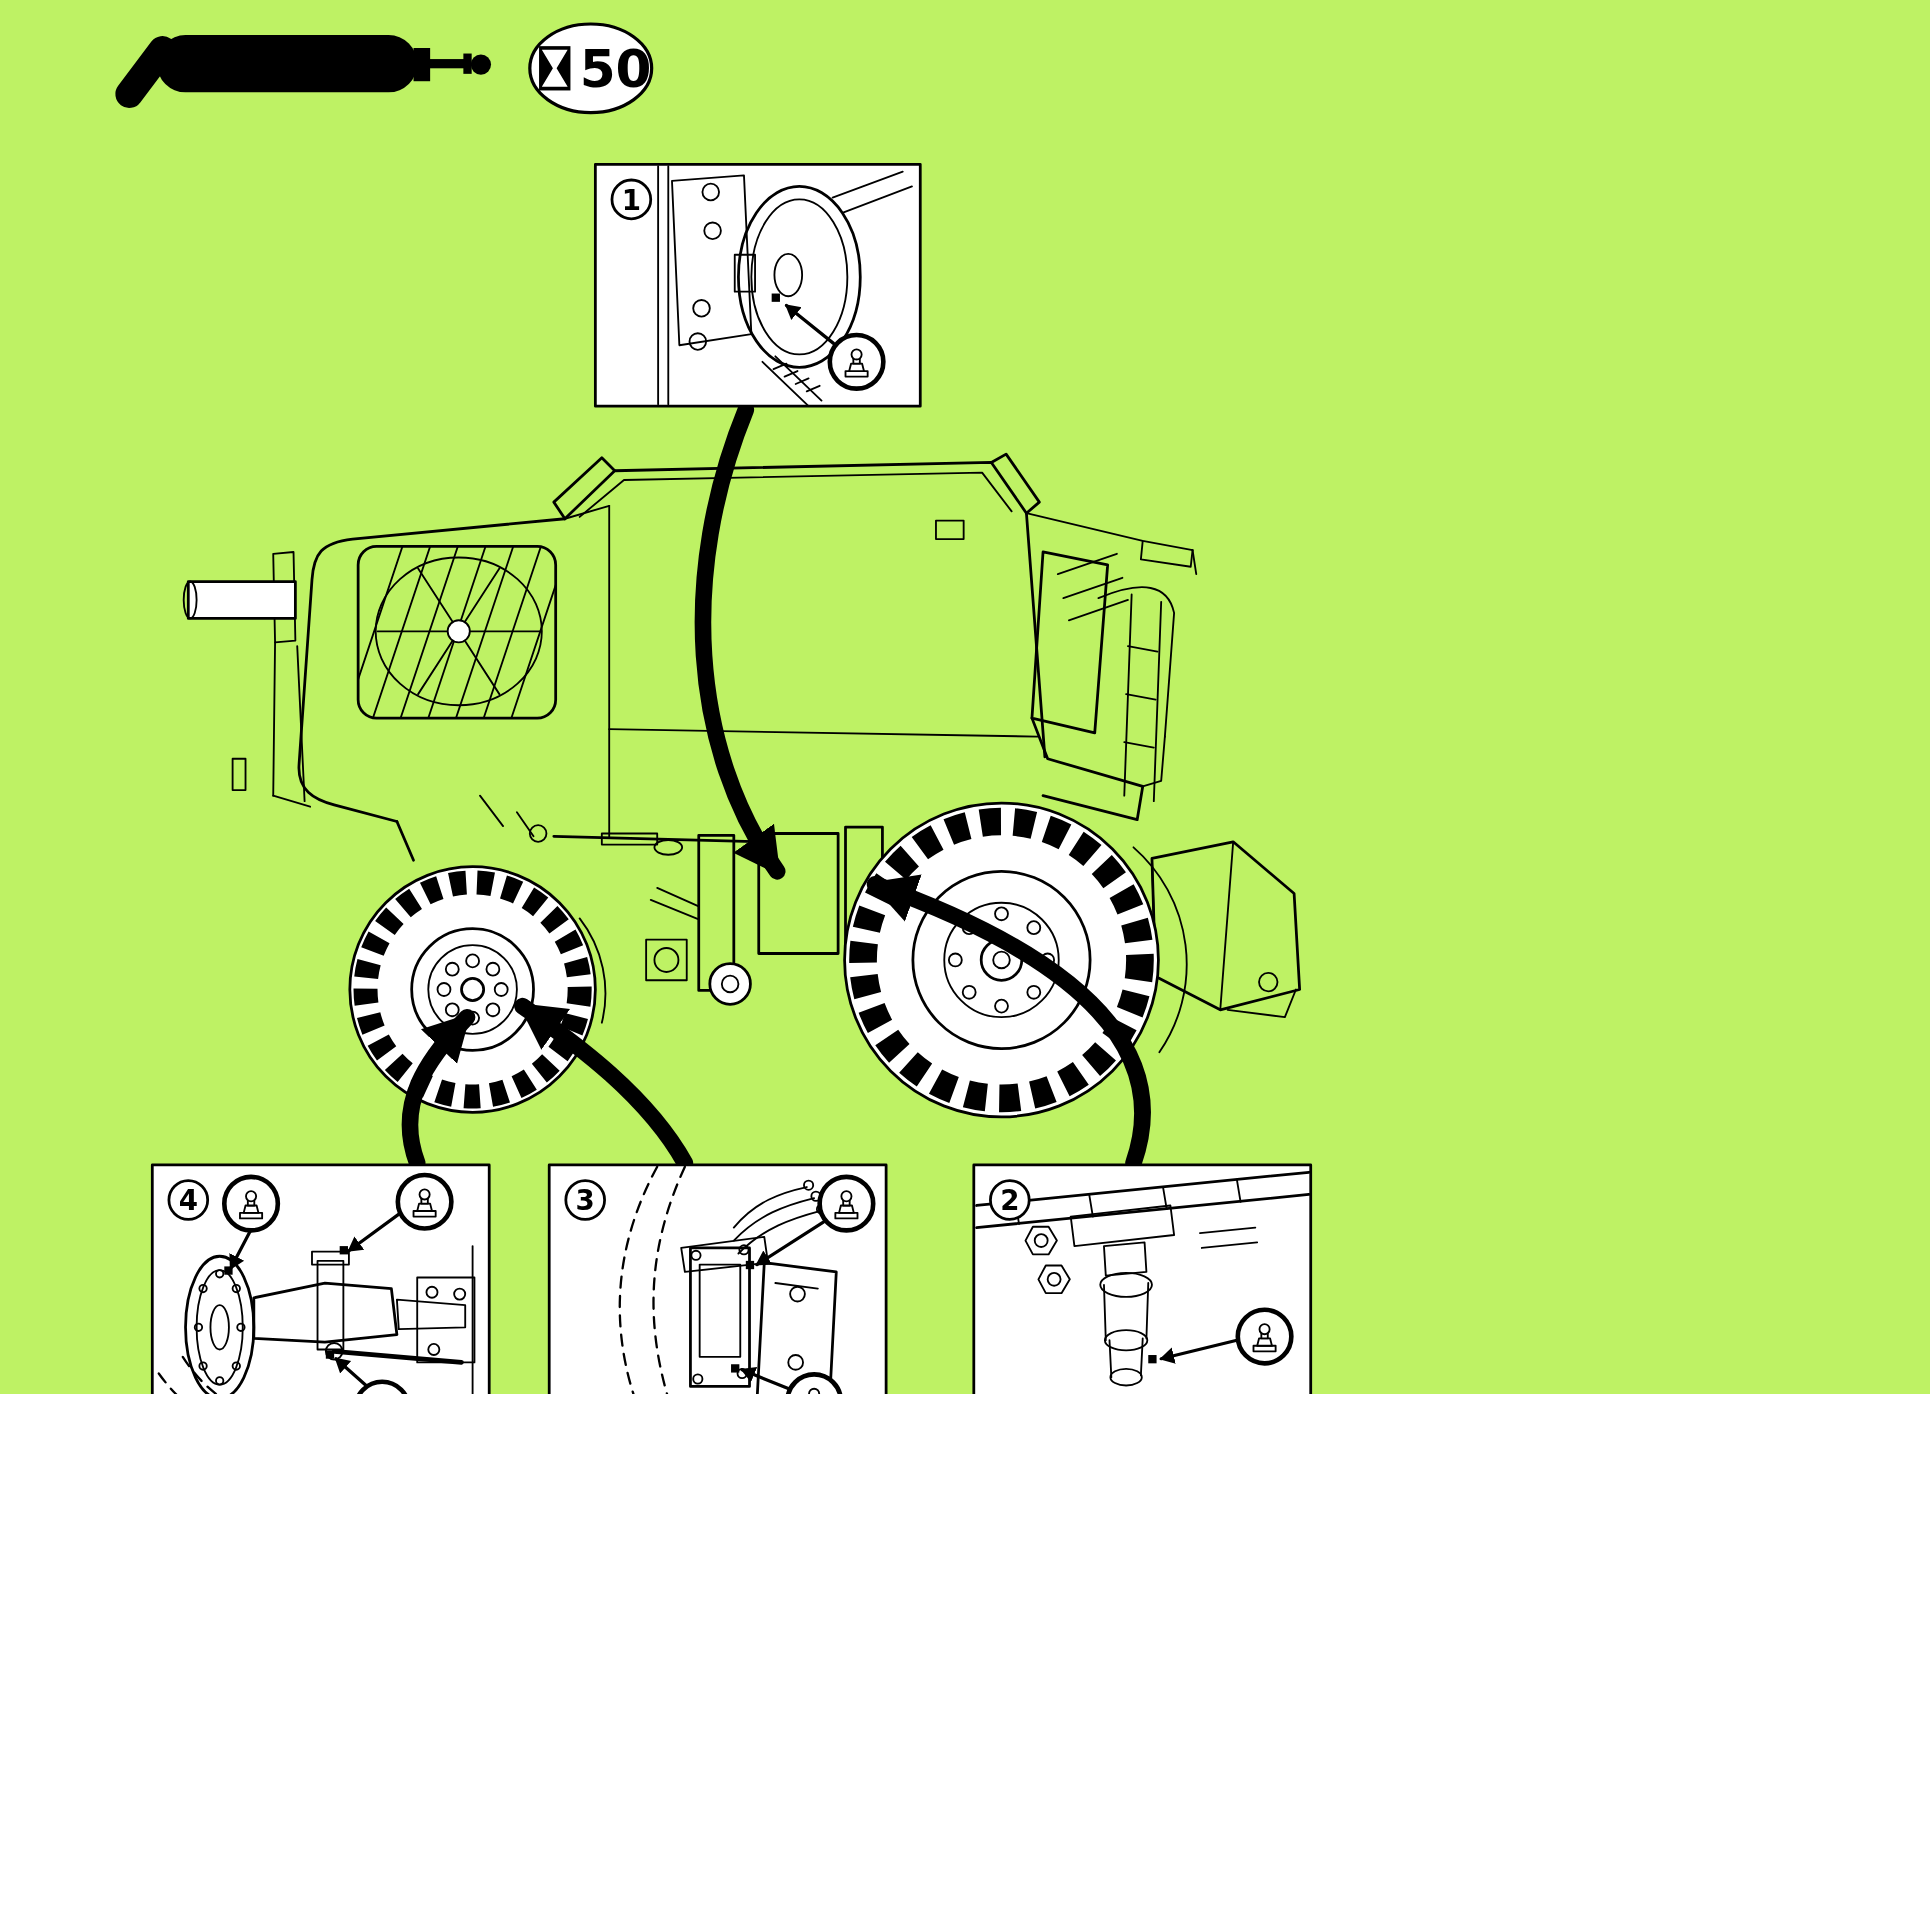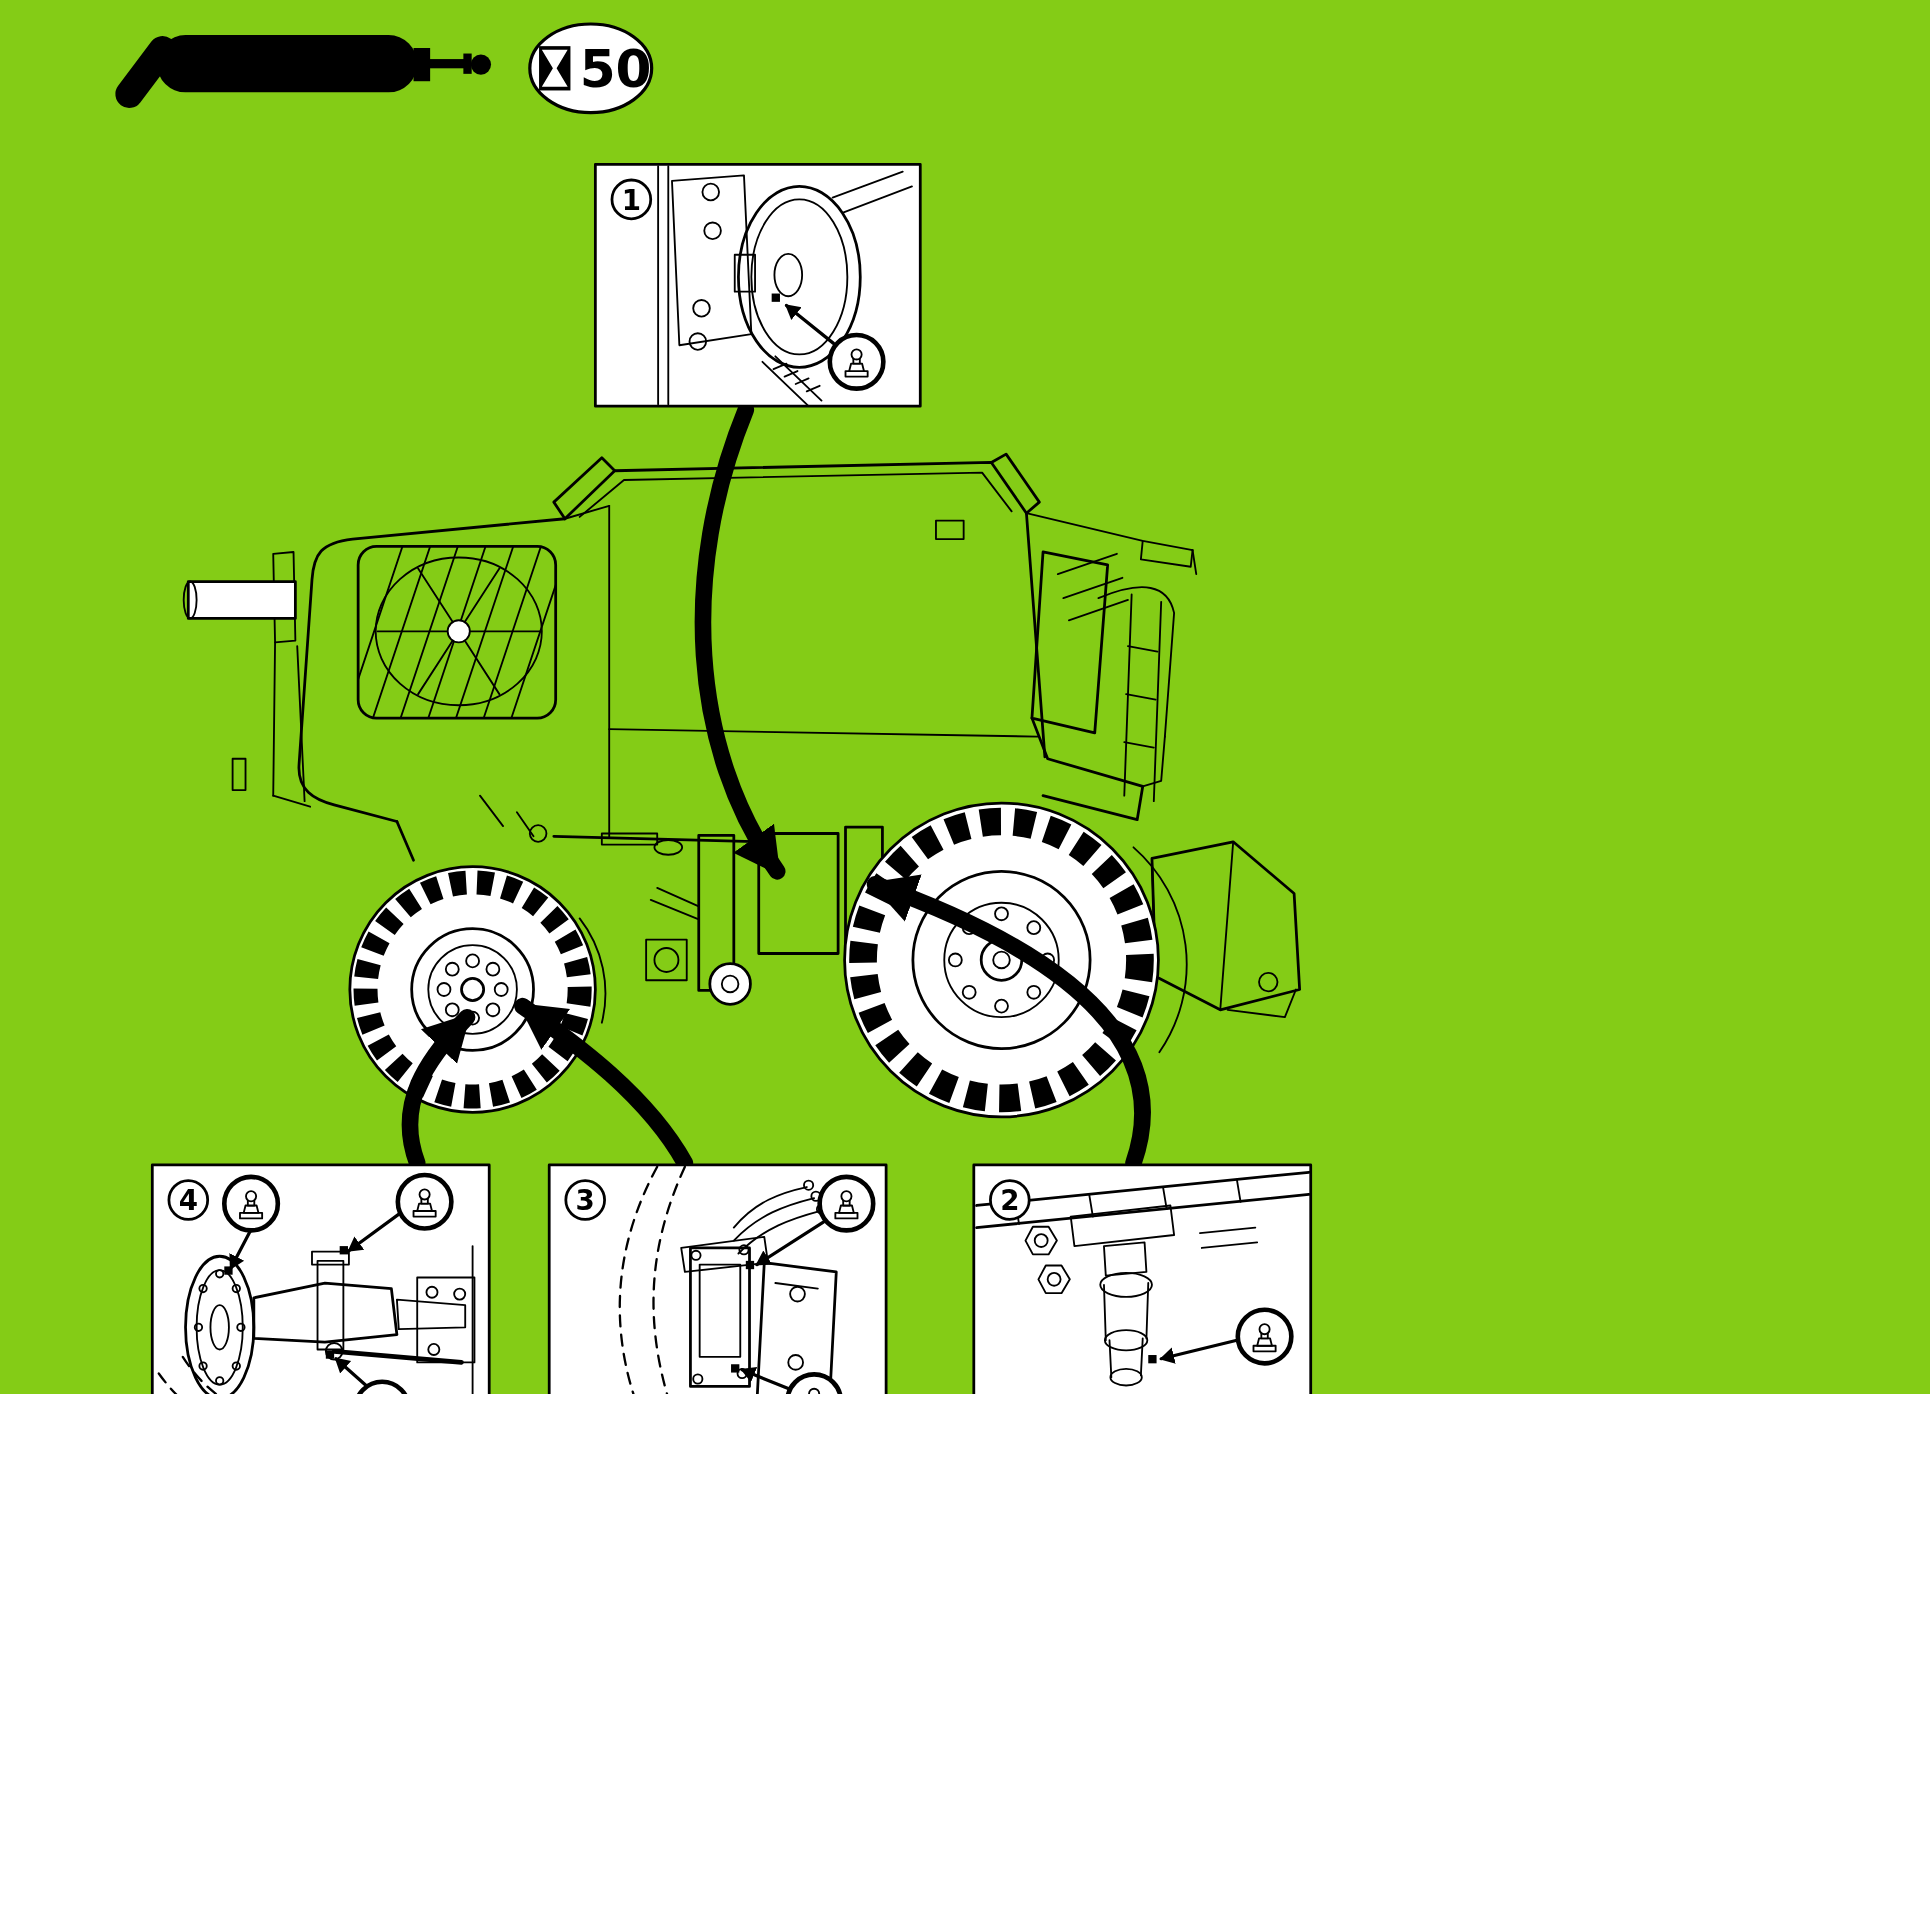--- a/index.html
+++ b/index.html
@@ -1,16 +1,16 @@
 <!DOCTYPE html>
 <html style="font-size:14.8px"><head>
 <meta charset="utf-8">
 <style>
   html,body{margin:0;padding:0;background:#ffffff;}
-  .page{width:1931px;height:1394px;background:#84cc16;position:relative;overflow:hidden;}
+  .page{width:1931px;height:1394px;background:#bef264;position:relative;overflow:hidden;}
   svg{display:block;}
   .ln{stroke:#000;fill:none;stroke-width:3;stroke-linecap:round;stroke-linejoin:round;}
   .ln2{stroke-width:2;}
   .wf{fill:#fff;stroke:#000;stroke-width:3;stroke-linejoin:round;}
   .bf{fill:#000;stroke:none;}
   .dash{stroke:#000;fill:none;stroke-dasharray:12 9;stroke-width:2.5;stroke-linecap:round;}
   .num{font-family:"DejaVu Sans",sans-serif;font-weight:bold;font-size:30px;text-anchor:middle;fill:#000;stroke:none;}
   .big{font-family:"DejaVu Sans",sans-serif;font-weight:bold;font-size:56px;fill:#000;stroke:none;}
 </style>
 </head>

